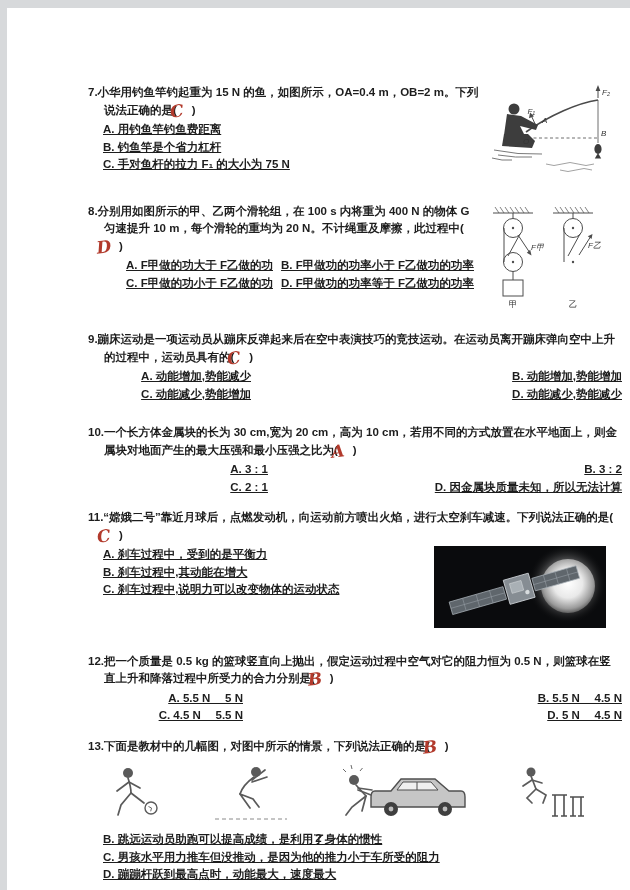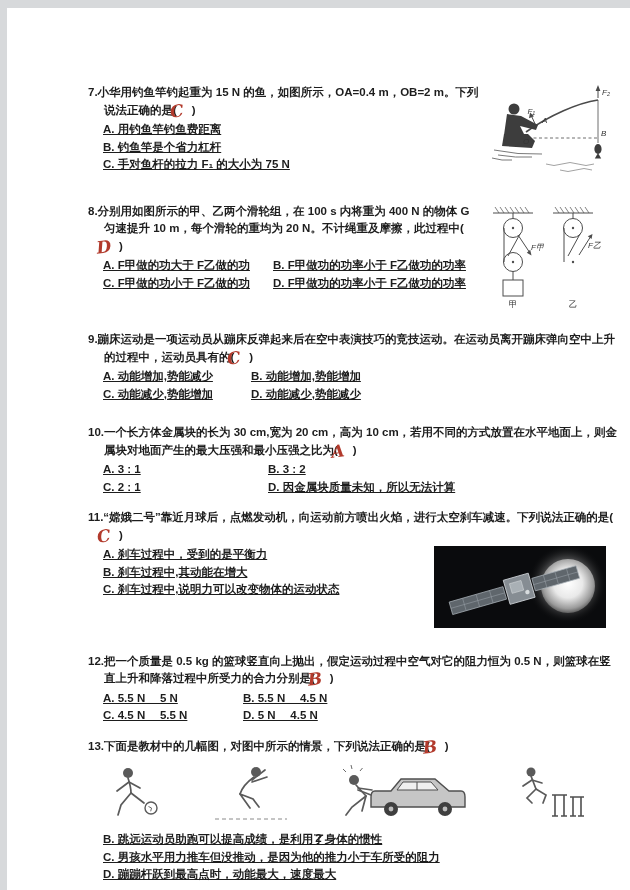--- a/index.html
+++ b/index.html
@@ -16,21 +16,21 @@
   .content{
     position:absolute;left:81px;top:76px;right:8px;
     color:#1d1d1d;font-size:11.5px;line-height:17.5px;font-weight:600;
   }
   .q{margin-bottom:13px;}
   .q::after{content:"";display:block;clear:both;}
   .q9{margin-bottom:21px;}
   .stem{margin:0;padding-left:16px;text-indent:-16px;}
   .opts{padding-left:15px;margin-top:2px;text-decoration:underline;}
   .opt{display:block;white-space:pre-wrap;}
-  .grid2{display:grid;}
+  .grid2{display:grid;text-align:right;}
   .g8{grid-template-columns:170px 1fr;}
   .g9{grid-template-columns:148px 1fr;}
   .g10{grid-template-columns:165px 1fr;}
   .g12{grid-template-columns:140px 1fr;}
   .ans{
     display:inline-block;width:15px;text-align:center;
     font-family:"DejaVu Serif",serif;font-style:italic;font-weight:700;
     color:#b23a2c;font-size:17px;line-height:10px;
     transform:rotate(-7deg) translateY(2px);
   }
@@ -123,21 +123,21 @@
           <text x="104" y="45" class="figlabel">F乙</text>
           <text x="29" y="104" text-anchor="middle" class="figlabel-cn">甲</text>
           <text x="89" y="104" text-anchor="middle" class="figlabel-cn">乙</text>
         </svg>
       </figure>
       <p class="stem"><span>8.</span><span>分别用如图所示的甲、乙两个滑轮组，在 100 s 内将重为 400 N 的物体 G 匀速提升 10 m，每个滑轮的重均为 20 N。不计绳重及摩擦，此过程中</span><span>(</span><span class="ans">D</span><span>)</span></p>
       <div class="opts grid2 g8">
         <span class="opt">A. F甲做的功大于 F乙做的功</span>
         <span class="opt">B. F甲做功的功率小于 F乙做功的功率</span>
         <span class="opt">C. F甲做的功小于 F乙做的功</span>
-        <span class="opt">D. F甲做功的功率小于 F乙做功的功率</span>
+        <span class="opt">D. F甲做功的功率等于 F乙做功的功率</span>
       </div>
     </section>
 
     <section class="q q9">
       <p class="stem"><span>9.</span><span>蹦床运动是一项运动员从蹦床反弹起来后在空中表演技巧的竞技运动。在运动员离开蹦床弹向空中上升的过程中，运动员具有的</span><span>(</span><span class="ans">C</span><span>)</span></p>
       <div class="opts grid2 g9">
         <span class="opt">A. 动能增加,势能减少</span>
         <span class="opt">B. 动能增加,势能增加</span>
         <span class="opt">C. 动能减少,势能增加</span>
         <span class="opt">D. 动能减少,势能减少</span>

